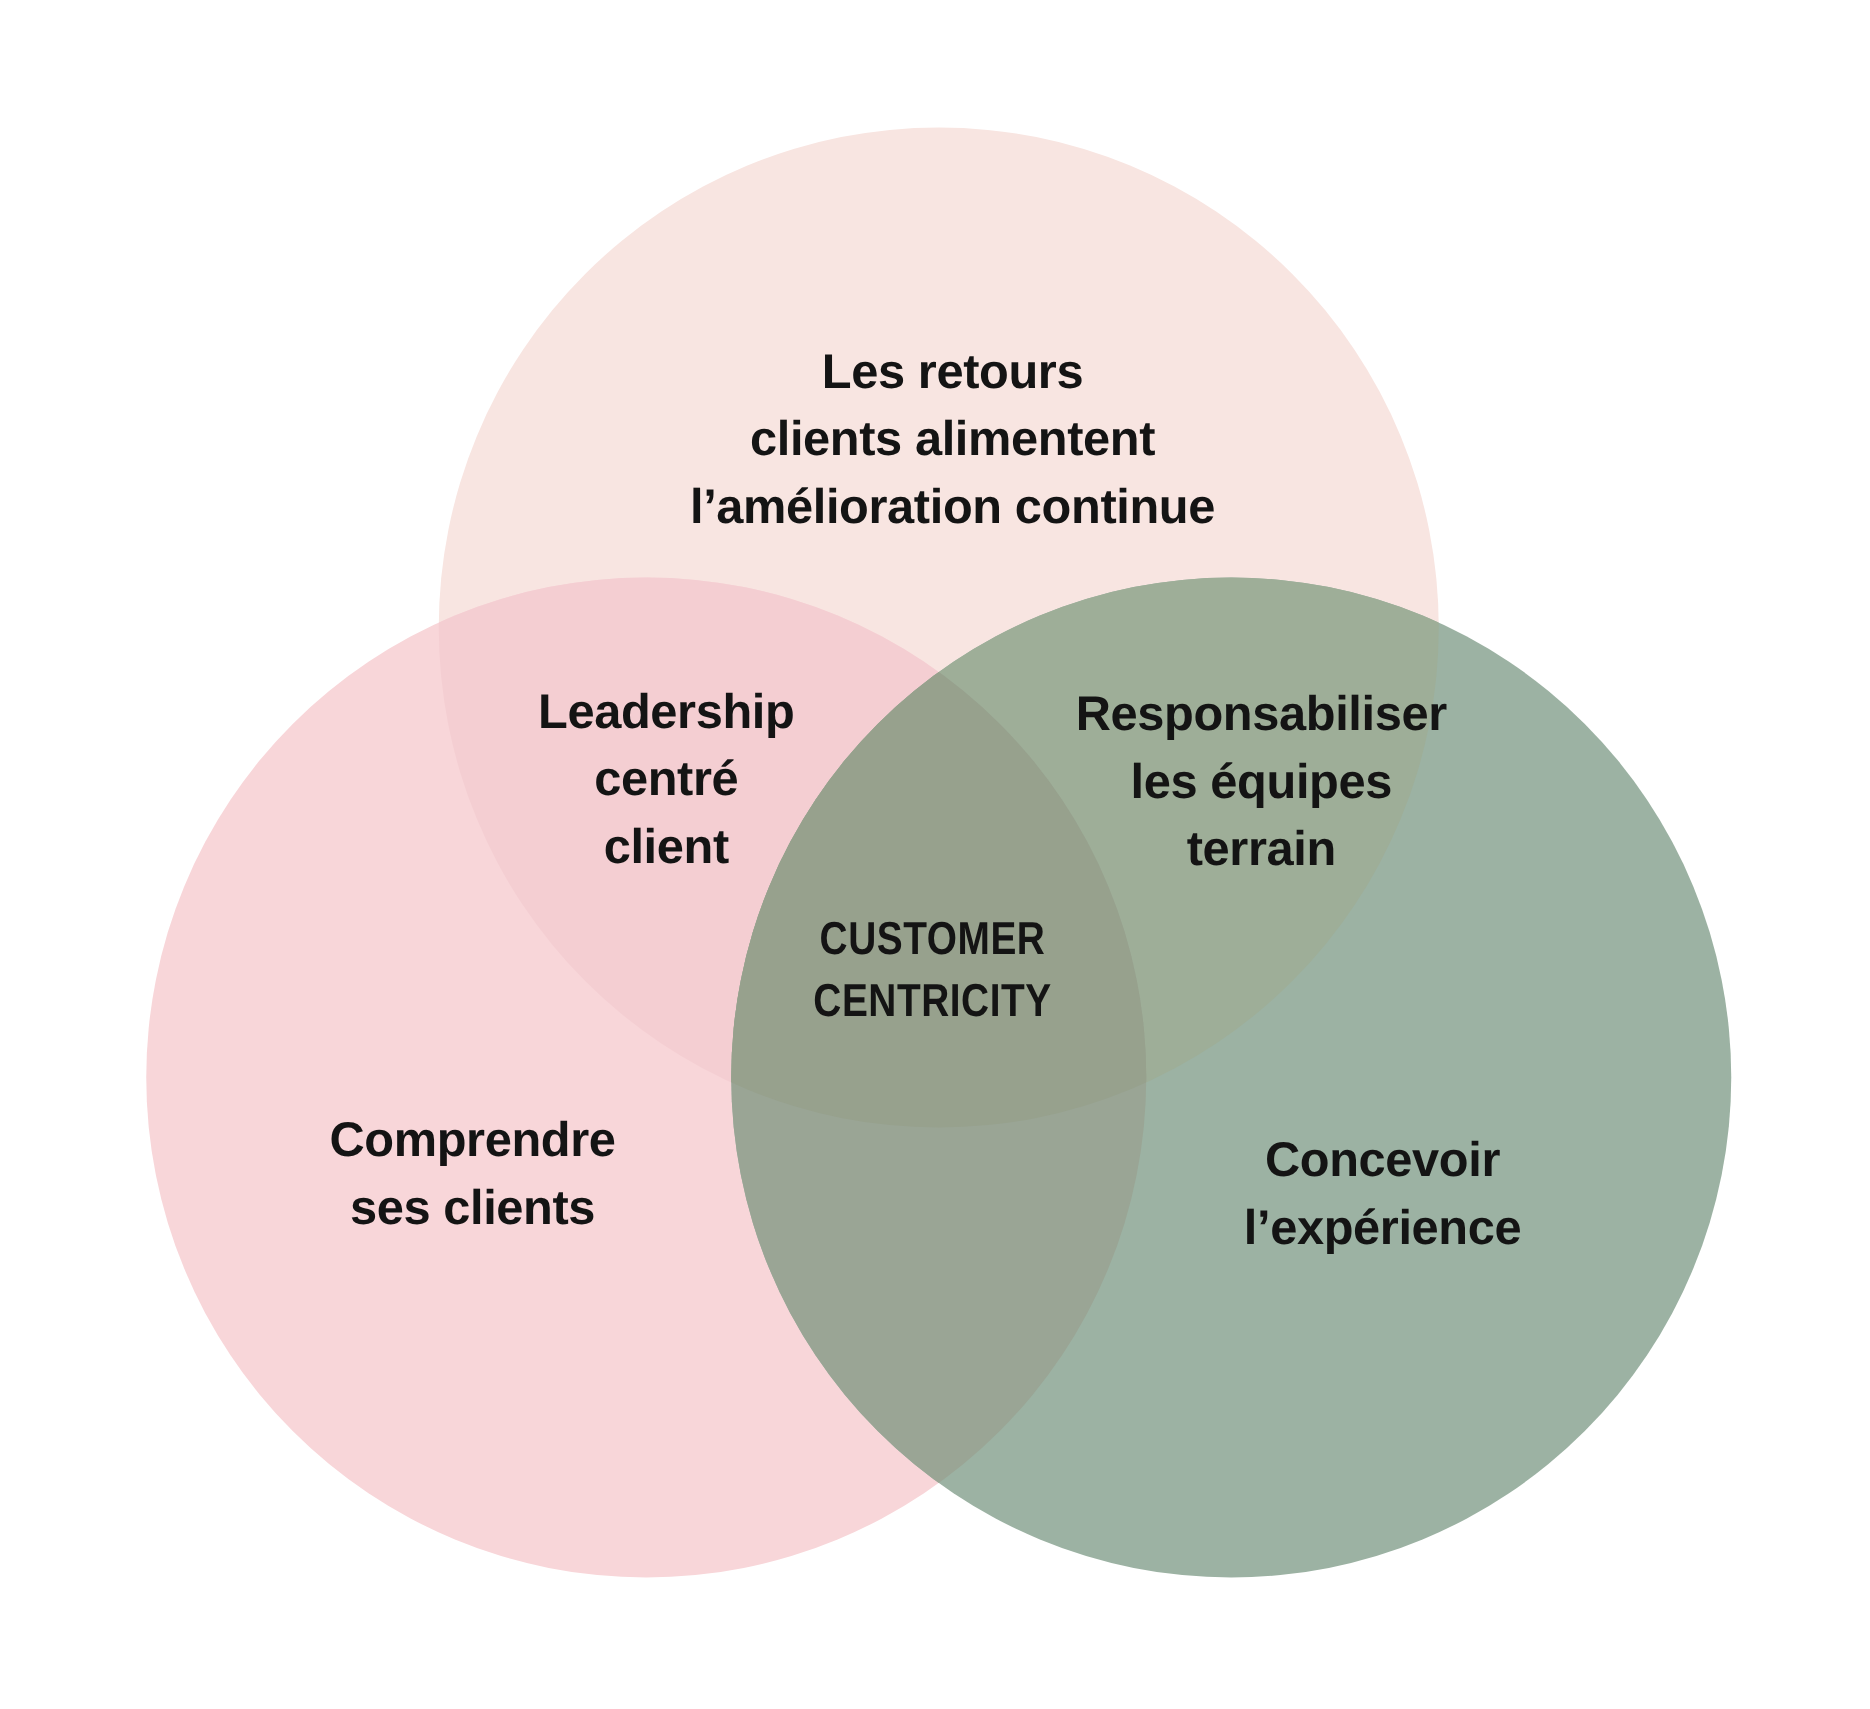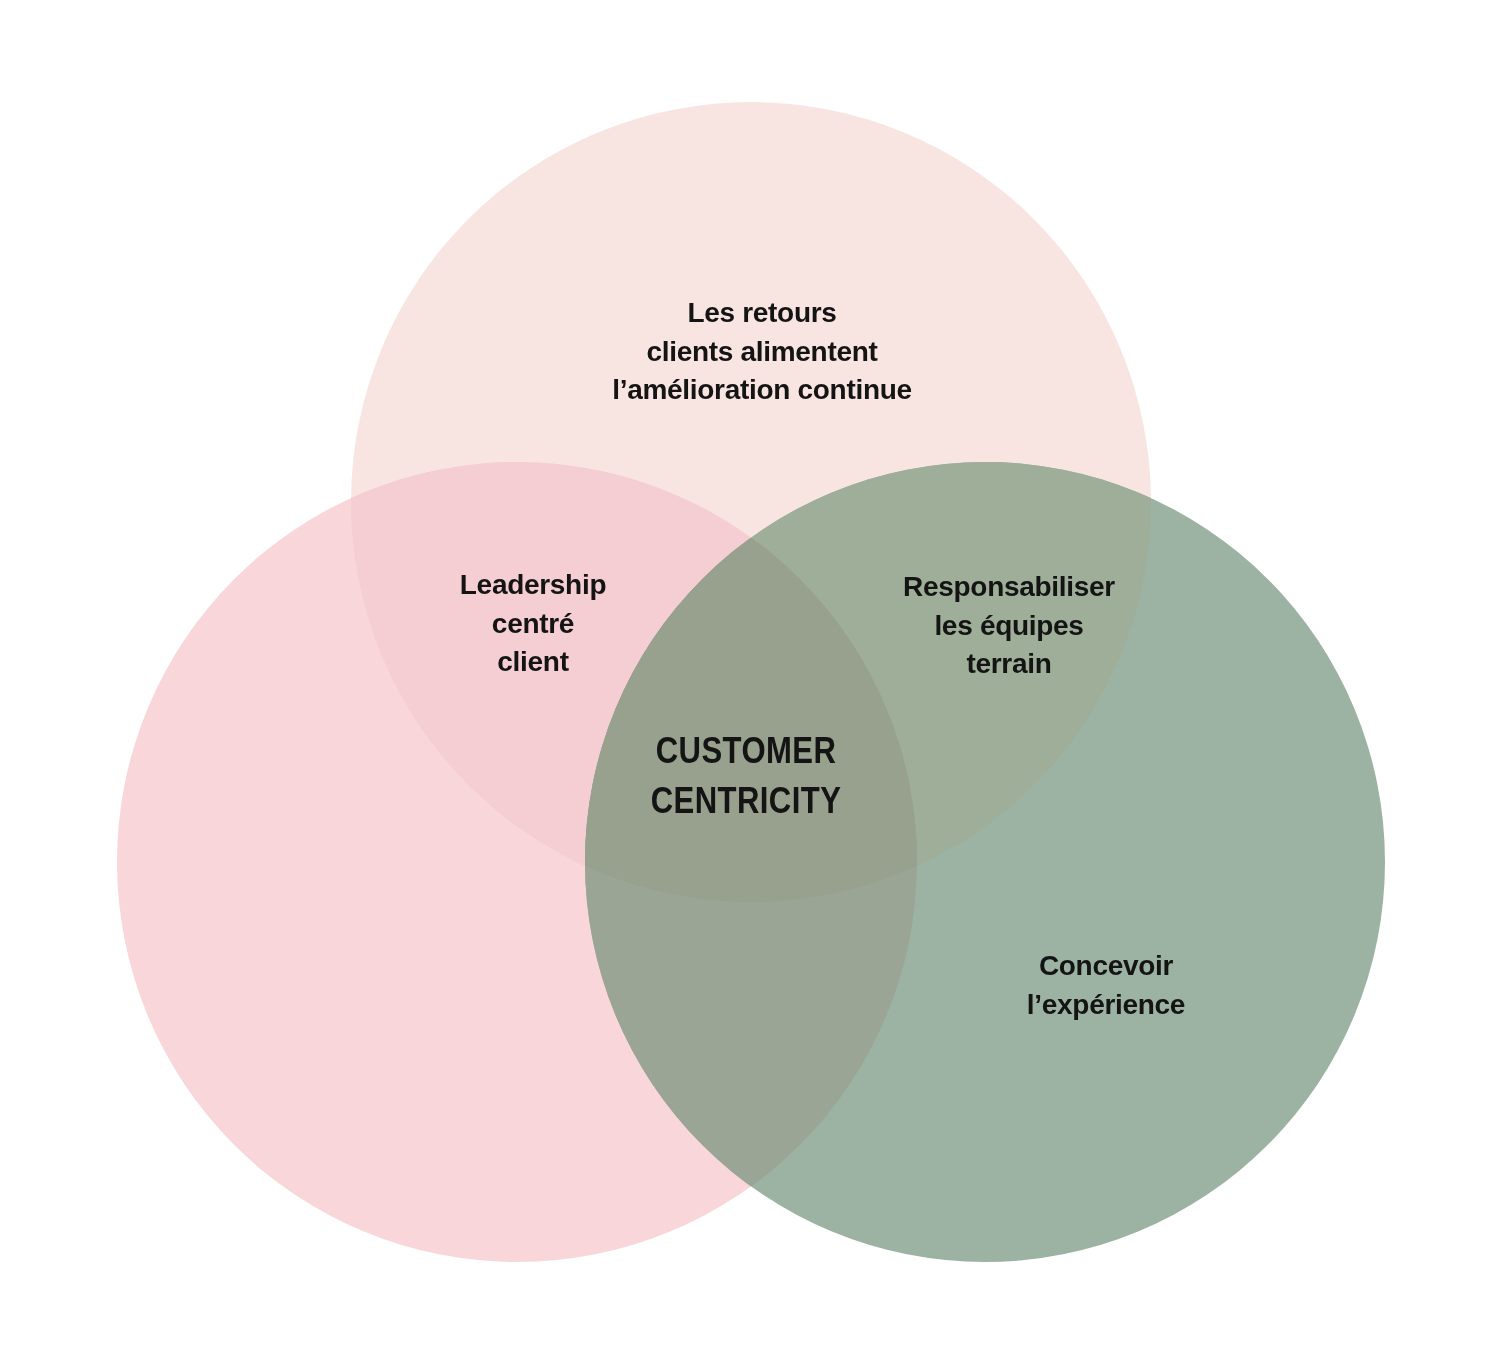--- a/index.html
+++ b/index.html
@@ -22,37 +22,37 @@
     height: 1367px;
     display: block;
   }
   .label {
     position: absolute;
     transform: translate(-50%, -50%);
     text-align: center;
     white-space: pre-line;
     color: #141414;
     font-weight: 700;
-    font-size: 28px;
+    font-size: 39px;
     line-height: 1.38;
     letter-spacing: -0.3px;
   }
   .label-center {
     font-size: 37px;
     line-height: 1.35;
     letter-spacing: 0.5px;
     transform: translate(-50%, -50%) scaleX(0.84);
   }
   .lbl-top          { left: 762px;  top: 352px; }
   .lbl-top-left     { left: 533px;  top: 624px; }
   .lbl-top-right    { left: 965px;  top: 626px; margin-left: 44px; }
   .lbl-center-pos   { left: 746px;  top: 776px; }
   .lbl-left         { left: 378px;  top: 940px; }
   .lbl-bottom       { left: 748px;  top: 988px; }
-  .lbl-right        { left: 1106px; top: 986px; }
+  .lbl-right        { left: 1106px; top: 956px; }
 </style>
 </head>
 <body>
 
 <div class="stage">
 
   <svg class="venn-svg" viewBox="0 0 1496 1367" xmlns="http://www.w3.org/2000/svg">
     <defs>
       <clipPath id="clip-top">
           <circle cx="751" cy="502" r="400"></circle>
@@ -91,18 +91,20 @@
 centré
 client</div>
 
   <div class="label lbl-top-right">Responsabiliser
 les équipes
 terrain</div>
 
   <div class="label label-center lbl-center-pos">CUSTOMER
 CENTRICITY</div>
 
+  <div class="label lbl-left">Comprendre
+ses clients</div>
 
 
   <div class="label lbl-right">Concevoir
 l’expérience</div>
 
 </div>
 
 </body></html>

